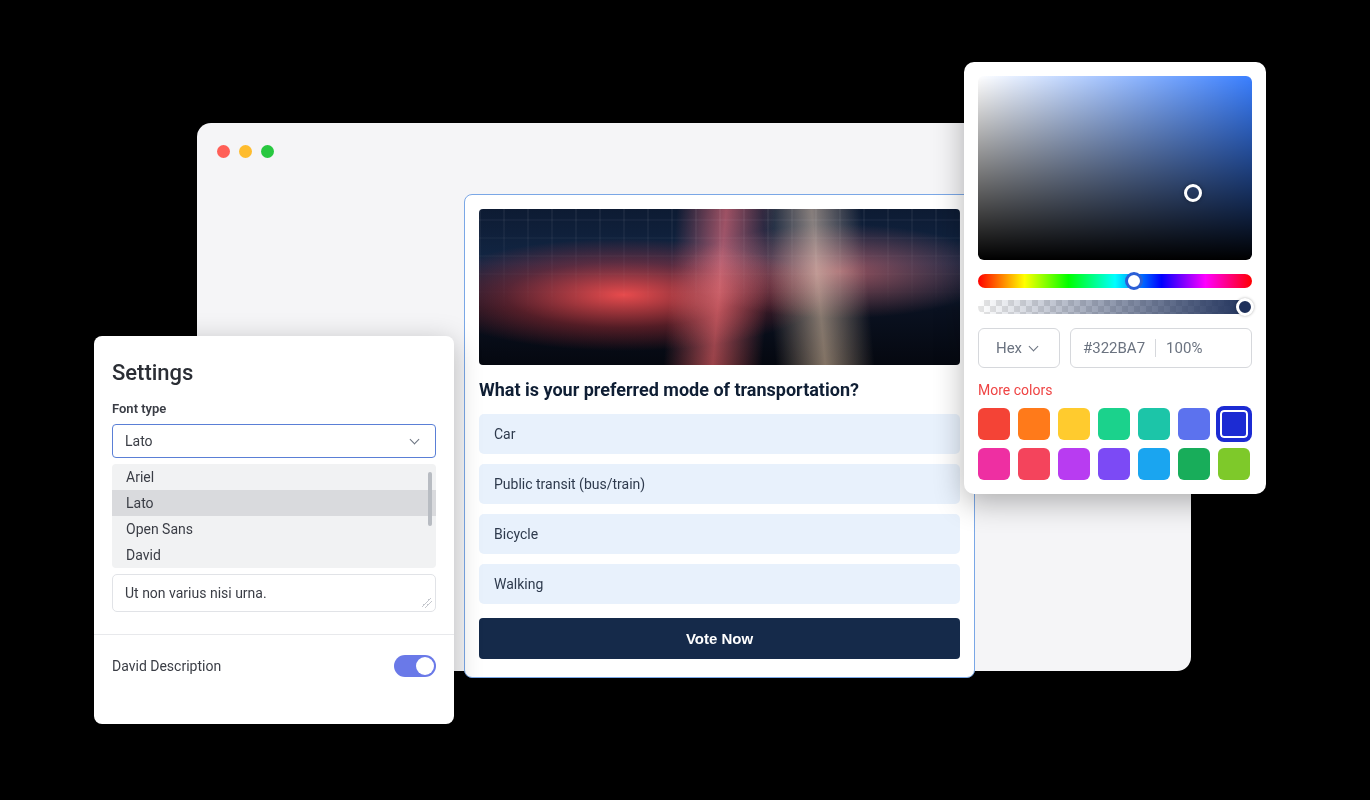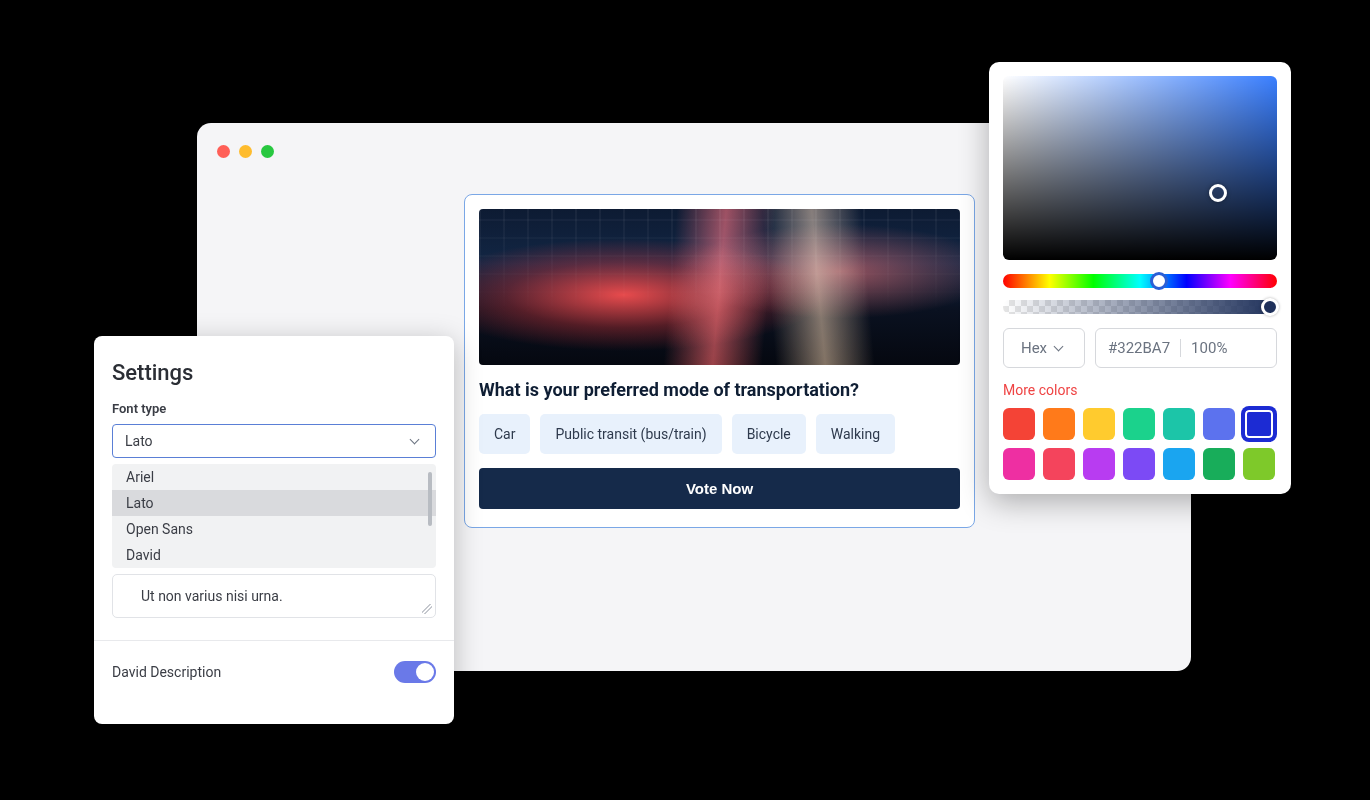--- a/index.html
+++ b/index.html
@@ -63,21 +63,21 @@
   .poll-hero::after {
     background:
       linear-gradient(95deg, transparent 40%, rgba(255,100,100,0.6) 50%, transparent 60%),
       linear-gradient(85deg, transparent 60%, rgba(255,220,180,0.5) 70%, transparent 80%);
     mix-blend-mode: screen;
   }
   .poll-question {
     font-size: 18px; font-weight: 700; color:#0f1e34;
     margin-top: 14px; margin-bottom: 14px;
   }
-  .poll-options { display:flex; flex-direction:row; gap:10px; }
+  .poll-options { display:flex; flex-direction:column; gap:10px; }
   .poll-option {
     background:#e8f1fc;
     color:#2e3a4d;
     font-size:14px;
     padding:12px 15px;
     border-radius:5px;
     cursor:pointer;
   }
   .vote-btn {
     margin-top:14px;
@@ -131,22 +131,22 @@
     cursor:pointer;
   }
   .dropdown-item.sel { background:#d9dadd; }
   .dropdown-scroll {
     position:absolute; right:4px; top:8px;
     width:4px; height:54px;
     background:#b8bcc2; border-radius:2px;
   }
   .textarea-wrap {
     border:1px solid #e1e3e7; border-radius:5px;
-    height:44px; display:flex; align-items:center;
-    padding:0 28px; font-size:14px; color:#3a3d45;
+    height:38px; display:flex; align-items:center;
+    padding:0 12px; font-size:14px; color:#3a3d45;
     margin-top:6px;
     position:relative;
   }
   .resize-handle {
     position:absolute; right:3px; bottom:3px;
     width:10px; height:10px;
     background:
       linear-gradient(135deg, transparent 40%, #c5c8ce 40% 48%, transparent 48% 60%, #c5c8ce 60% 68%, transparent 68%);
   }
   .divider { height:1px; background:#e8e9ec; margin:22px -18px 10px -18px; }
@@ -169,21 +169,20 @@
 
   
   .color-panel {
     position:absolute;
     left:964px; top:62px;
     width:302px;
     background:#fff;
     border-radius:10px;
     box-shadow:0 8px 30px rgba(0,0,0,0.3);
     padding:14px;
-    margin-left:25px;
   }
   .sv-area {
     width:100%; height:184px; border-radius:6px;
     background:
       linear-gradient(0deg, #000 0%, rgba(0,0,0,0) 100%),
       linear-gradient(90deg, #fff 0%, rgba(255,255,255,0) 100%),
       #3a7fff;
     position:relative;
     cursor:crosshair;
   }

